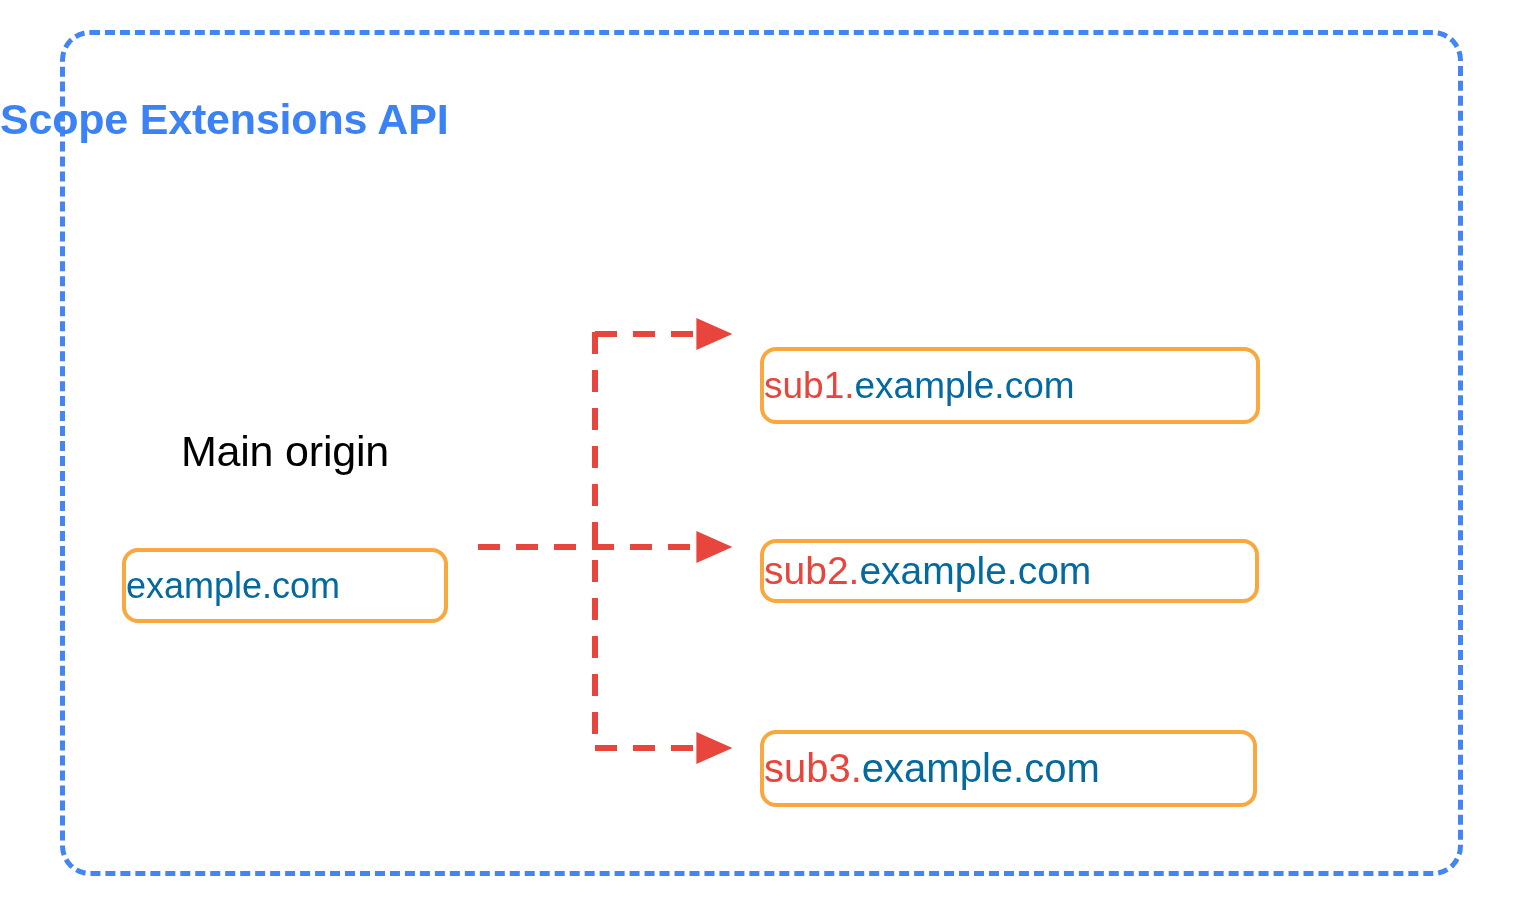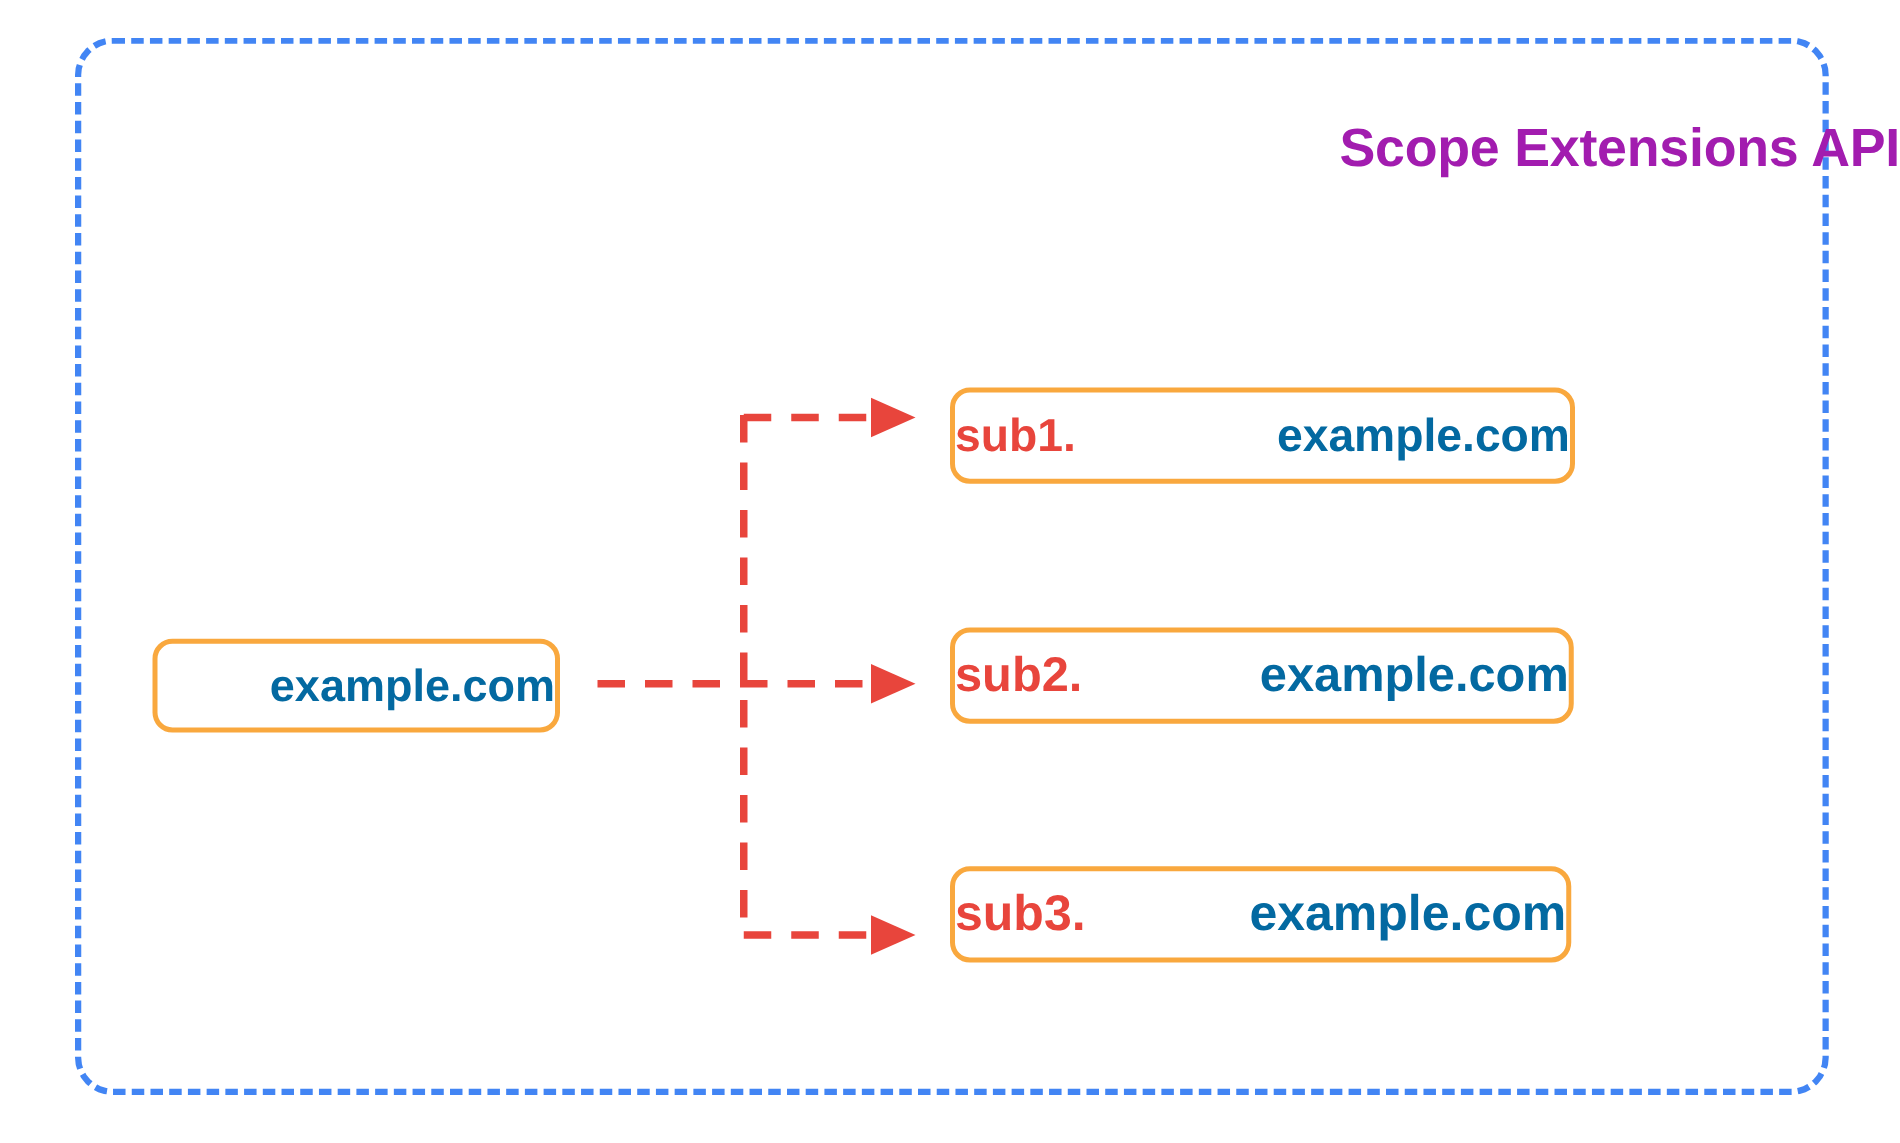--- a/index.html
+++ b/index.html
@@ -32,24 +32,24 @@
     border-radius: 30px;
     background: transparent;
   }
 
   
   .diagram-title {
     position: absolute;
     left: 0;
     top: 98px;
     width: 1520px;
-    text-align: right;
+    text-align: left;
     font-size: 43px;
     font-weight: 700;
-    color: #a21caf;
+    color: #3b82f6;
     letter-spacing: -0.2px;
     line-height: 1;
   }
   .assoc-label {
     position: absolute;
     left: 760px;
     top: 222px;
     width: 500px;
     text-align: center;
     font-size: 43px;
@@ -73,23 +73,24 @@
 
   
   .origin-box {
     position: absolute;
     box-sizing: border-box;
     border: 4px solid #F9A83E;
     border-radius: 16px;
     background: #ffffff;
     display: flex;
     align-items: center;
-    justify-content: space-between;
-    font-weight: 700;
+    justify-content: flex-start;
+    font-weight: 400;
     white-space: nowrap;
+    margin-top: 37px;
   }
   .origin-box .sub {
     color: #E8453C;
   }
   .origin-box .domain {
     color: #0369a1;
   }
 
   #box-main {
     left: 122px;
@@ -102,21 +103,21 @@
     left: 760px;
     top: 310px;
     width: 500px;
     height: 77px;
     font-size: 37px;
   }
   #box-sub2 {
     left: 760px;
     top: 502px;
     width: 499px;
-    height: 77px;
+    height: 64px;
     font-size: 39px;
   }
   #box-sub3 {
     left: 760px;
     top: 693px;
     width: 497px;
     height: 77px;
     font-size: 40px;
   }
 
@@ -133,20 +134,21 @@
 </head>
 <body>
 
 <div id="canvas">
 
   <div class="outer-frame"></div>
 
   <div class="diagram-title">Scope Extensions API</div>
 
 
+  <div class="main-label">Main origin</div>
 
   <svg class="conn-layer" width="1520" height="914" viewBox="0 0 1520 914" xmlns="http://www.w3.org/2000/svg">
     <defs>
       <marker id="arrowhead" markerWidth="7" markerHeight="7" refX="0.6" refY="3" orient="auto" markerUnits="strokeWidth">
         <path d="M0,0.35 L6,3 L0,5.65 Z" fill="#E8453C"></path>
       </marker>
     </defs>
 
     <line x1="478" y1="547" x2="700" y2="547" stroke="#E8453C" stroke-width="6" stroke-dasharray="22,16" marker-end="url(#arrowhead)"></line>
 

